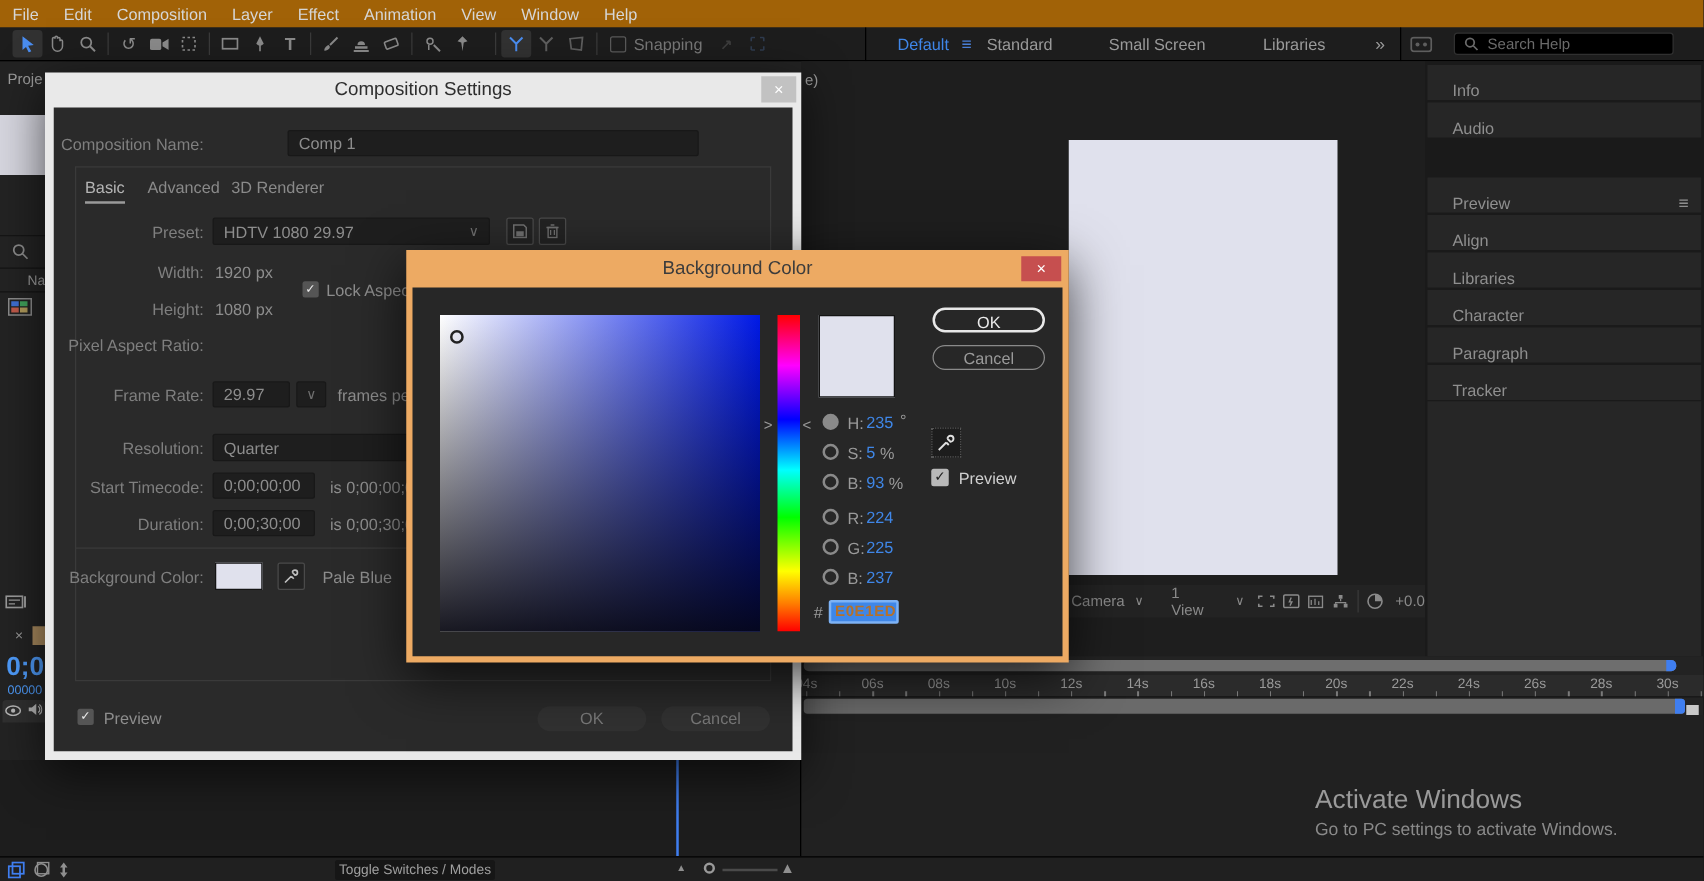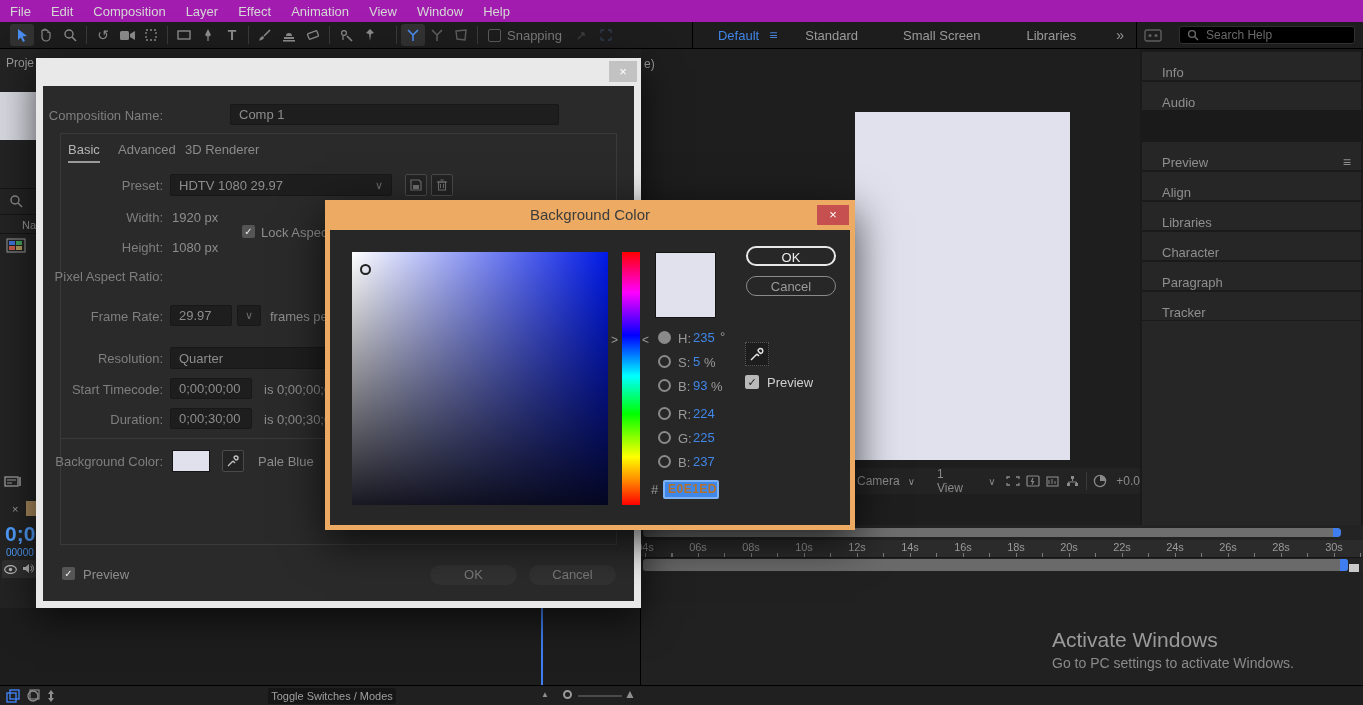--- a/index.html
+++ b/index.html
@@ -5,21 +5,21 @@
   * { margin:0; padding:0; box-sizing:border-box; }
   html,body { background:#101010; }
   #app {
     position:relative; width:1363px; height:705px; overflow:hidden;
     background:#232323; font-family:"Liberation Sans", sans-serif;
     -webkit-font-smoothing:antialiased;
   }
   .abs { position:absolute; }
 
   
-  .menubar { left:0; top:0; width:1363px; height:22px; background:#a21caf; display:flex; align-items:center; }
+  .menubar { left:0; top:0; width:1363px; height:22px; background:#a16207; display:flex; align-items:center; }
   .menubar .mi { color:#d6d6d6; font-size:13px; padding:0 10px; cursor:default; }
 
   
   .toolbar { left:0; top:22px; width:1363px; height:27px; background:#1d1d1d; border-bottom:1px solid #000; display:flex; align-items:center; }
   .tool { width:24px; height:22px; display:flex; align-items:center; justify-content:center; color:#8a8a8a; }
   .tool.active { background:#323232; border-radius:3px; }
   .tsep { width:1px; height:18px; background:#3a3a3a; margin:0 4px; }
   .cb { width:13px; height:13px; background:#5d5d5d; border-radius:2px; color:#ececec; font-size:10px; line-height:13px; text-align:center; }
   .cb.empty { background:transparent; border:1px solid #5a5a5a; color:transparent; }
   .wslabel { font-size:13px; color:#9a9a9a; }
@@ -241,21 +241,21 @@
     <span class="tool" style="opacity:.4">
       <svg width="12" height="12" viewBox="0 0 12 12">
           <path d="M1 1 h3 M1 1 v3 M11 1 h-3 M11 1 v3 M1 11 h3 M1 11 v-3 M11 11 h-3 M11 11 v-3" stroke="#4a6a9a" stroke-width="1.3"></path>
         </svg>
     </span>
 
     <span style="width:1px;height:27px;background:#000;margin-left:74px"></span>
 
     <span class="wslabel on" style="margin-left:25px">Default</span>
     <span style="color:#4a7fd6;font-size:14px;margin-left:10px">≡</span>
-    <span class="wslabel" style="margin-left:28px">Standard</span>
+    <span class="wslabel" style="margin-left:12px">Standard</span>
     <span class="wslabel" style="margin-left:45px">Small Screen</span>
     <span class="wslabel" style="margin-left:46px">Libraries</span>
     <span style="color:#9a9a9a;font-size:14px;margin-left:40px">»</span>
 
     <span style="width:1px;height:27px;background:#000;margin-left:12px"></span>
 
     <span class="tool" style="margin-left:4px">
       <svg width="18" height="13" viewBox="0 0 18 13">
           <rect x="1" y="1" width="16" height="11" rx="2" fill="none" stroke="#5e5e5e" stroke-width="1.4"></rect>
           <circle cx="6" cy="6.5" r="1.6" fill="#5e5e5e"></circle>
@@ -454,20 +454,21 @@
         </svg>
     </span>
     <span class="toggle-btn">Toggle Switches / Modes</span>
     <span class="mtn" style="left:541px;top:4px;font-size:8px">▲</span>
     <span class="zoom-knob"></span>
     <span class="zoom-track"></span>
     <span class="mtn" style="left:624px;top:1px;font-size:12px">▲</span>
   </div>
 
   <div class="abs cs">
+    <div class="cs-title">Composition Settings</div>
     <div class="cs-close">×</div>
     <div class="cs-body">
 
       <span class="lbl" style="top:22px">Composition Name:</span>
       <div class="field" style="left:187px;top:18px;width:329px;height:21px">
         <span>Comp 1</span>
       </div>
 
       <div class="groupbox"></div>
       <span class="cs-tab on" style="left:25px">Basic</span>

